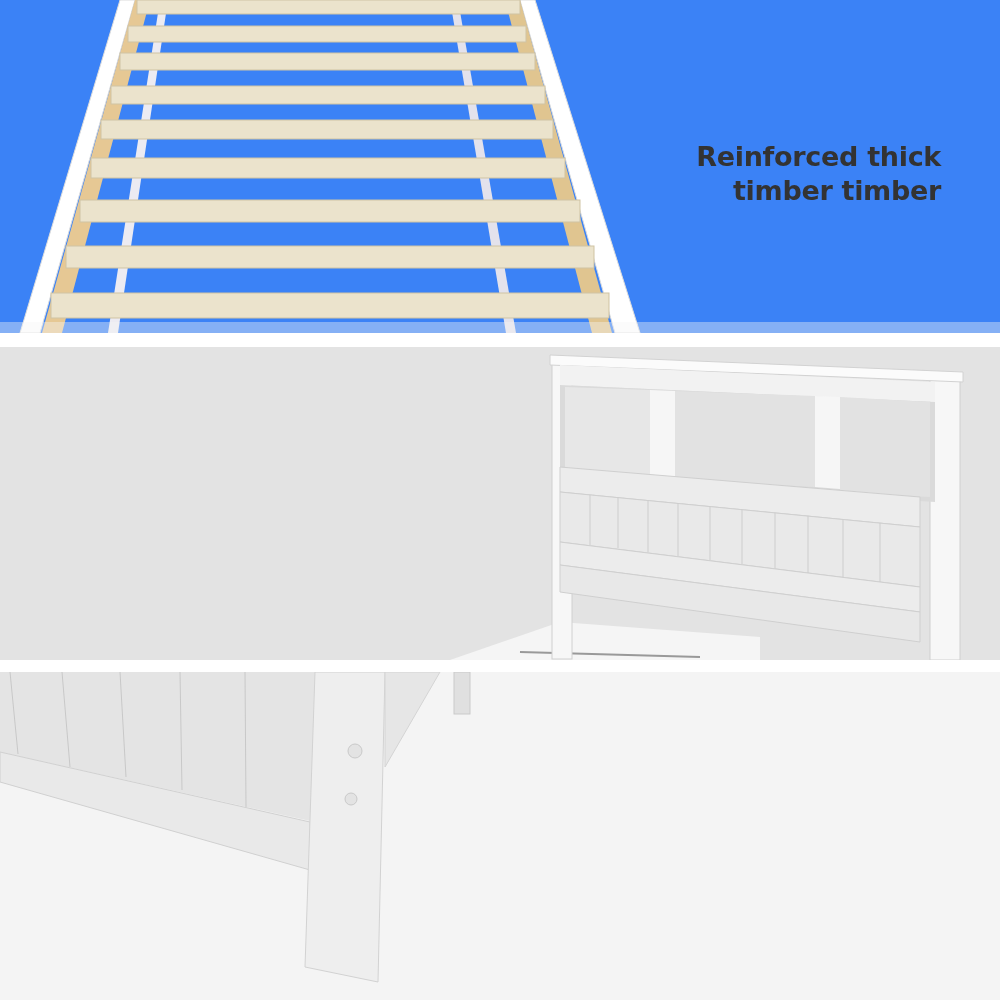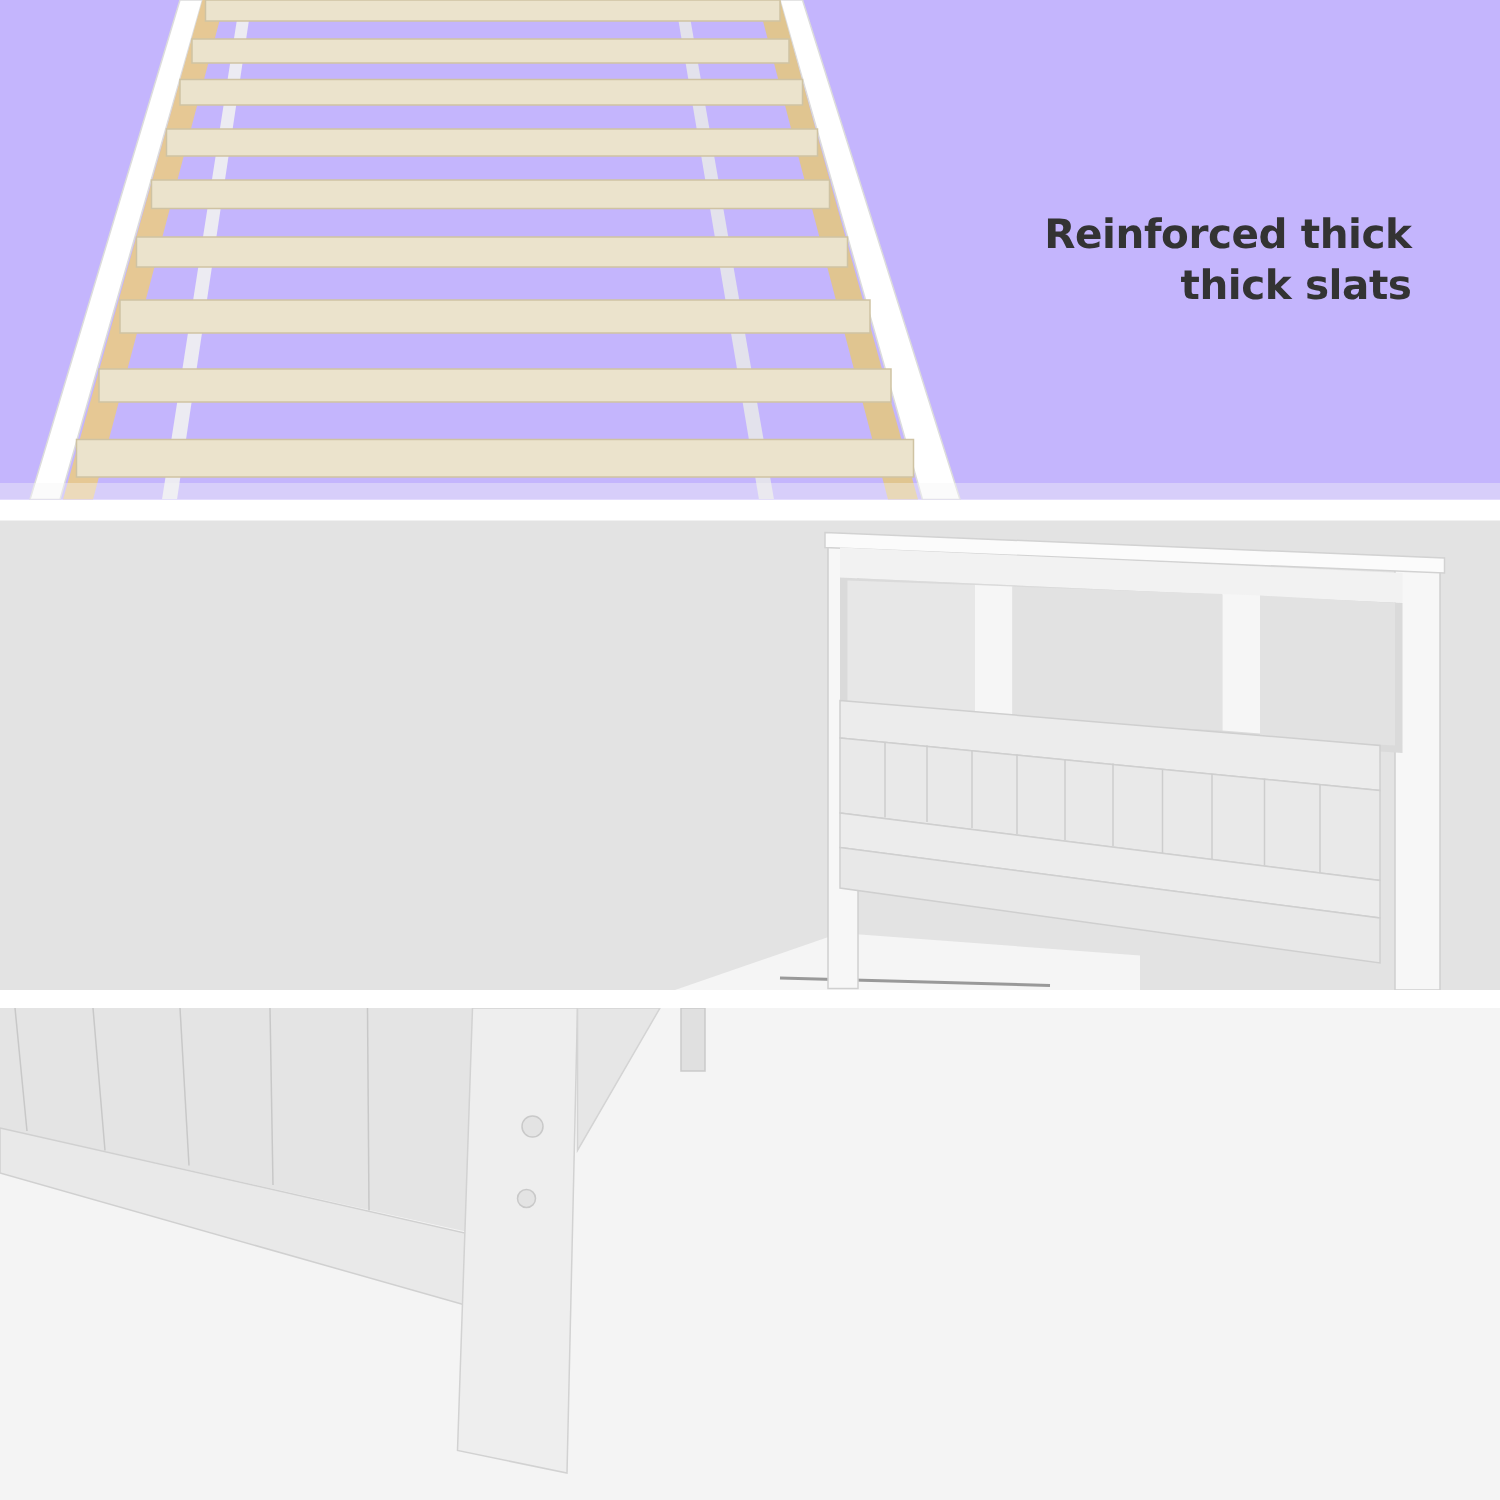--- a/index.html
+++ b/index.html
@@ -1,19 +1,19 @@
 <!DOCTYPE html>
 <html><head>
   <meta charset="utf-8">
   <style>
     html, body { margin:0; padding:0; }
     body { width:1000px; height:1000px; background:#ffffff; position:relative; overflow:hidden;
            font-family:"DejaVu Sans", "Liberation Sans", sans-serif; }
     .panel { position:absolute; left:0; width:1000px; overflow:hidden; }
-    #p1 { top:0; height:333px; background:#c4b5fd; }
+    #p1 { top:0; height:333px; background:#3b82f6; }
     #p2 { top:347px; height:313px; background:#e3e3e3; }
     #p3 { top:672px; height:328px; background:#f4f4f4; }
     .caption { position:absolute; color:#333333; font-weight:bold; font-size:27px; line-height:34px; letter-spacing:-0.3px; }
     #c1 { right:59px; top:140px; text-align:right; }
     svg { position:absolute; left:0; top:0; }
   </style>
 </head>
 <body>
 
 <div class="panel" id="p1">
@@ -35,21 +35,21 @@
       <rect x="101" y="120" width="452" height="19"></rect>
       <rect x="91" y="158" width="474" height="20"></rect>
       <rect x="80" y="200" width="500" height="22"></rect>
       <rect x="66" y="246" width="528" height="22"></rect>
       <rect x="51" y="293" width="558" height="25"></rect>
     </g>
     <rect x="0" y="322" width="1000" height="11" fill="#f4f4f4" opacity="0.4"></rect>
   </svg>
   <div class="caption" id="c1">
     <div>Reinforced thick</div>
-    <div>thick slats</div>
+    <div>timber timber</div>
   </div>
 </div>
 
 <div class="panel" id="p2">
   <svg width="1000" height="313">
 
     <polygon points="450,313 560,275 760,290 760,313" fill="#f5f5f5"></polygon>
     <line x1="520" y1="305" x2="700" y2="310" stroke="#999" stroke-width="2"></line>
 
     <rect x="552" y="12" width="20" height="300" fill="#f7f7f7" stroke="#d0d0d0"></rect>

